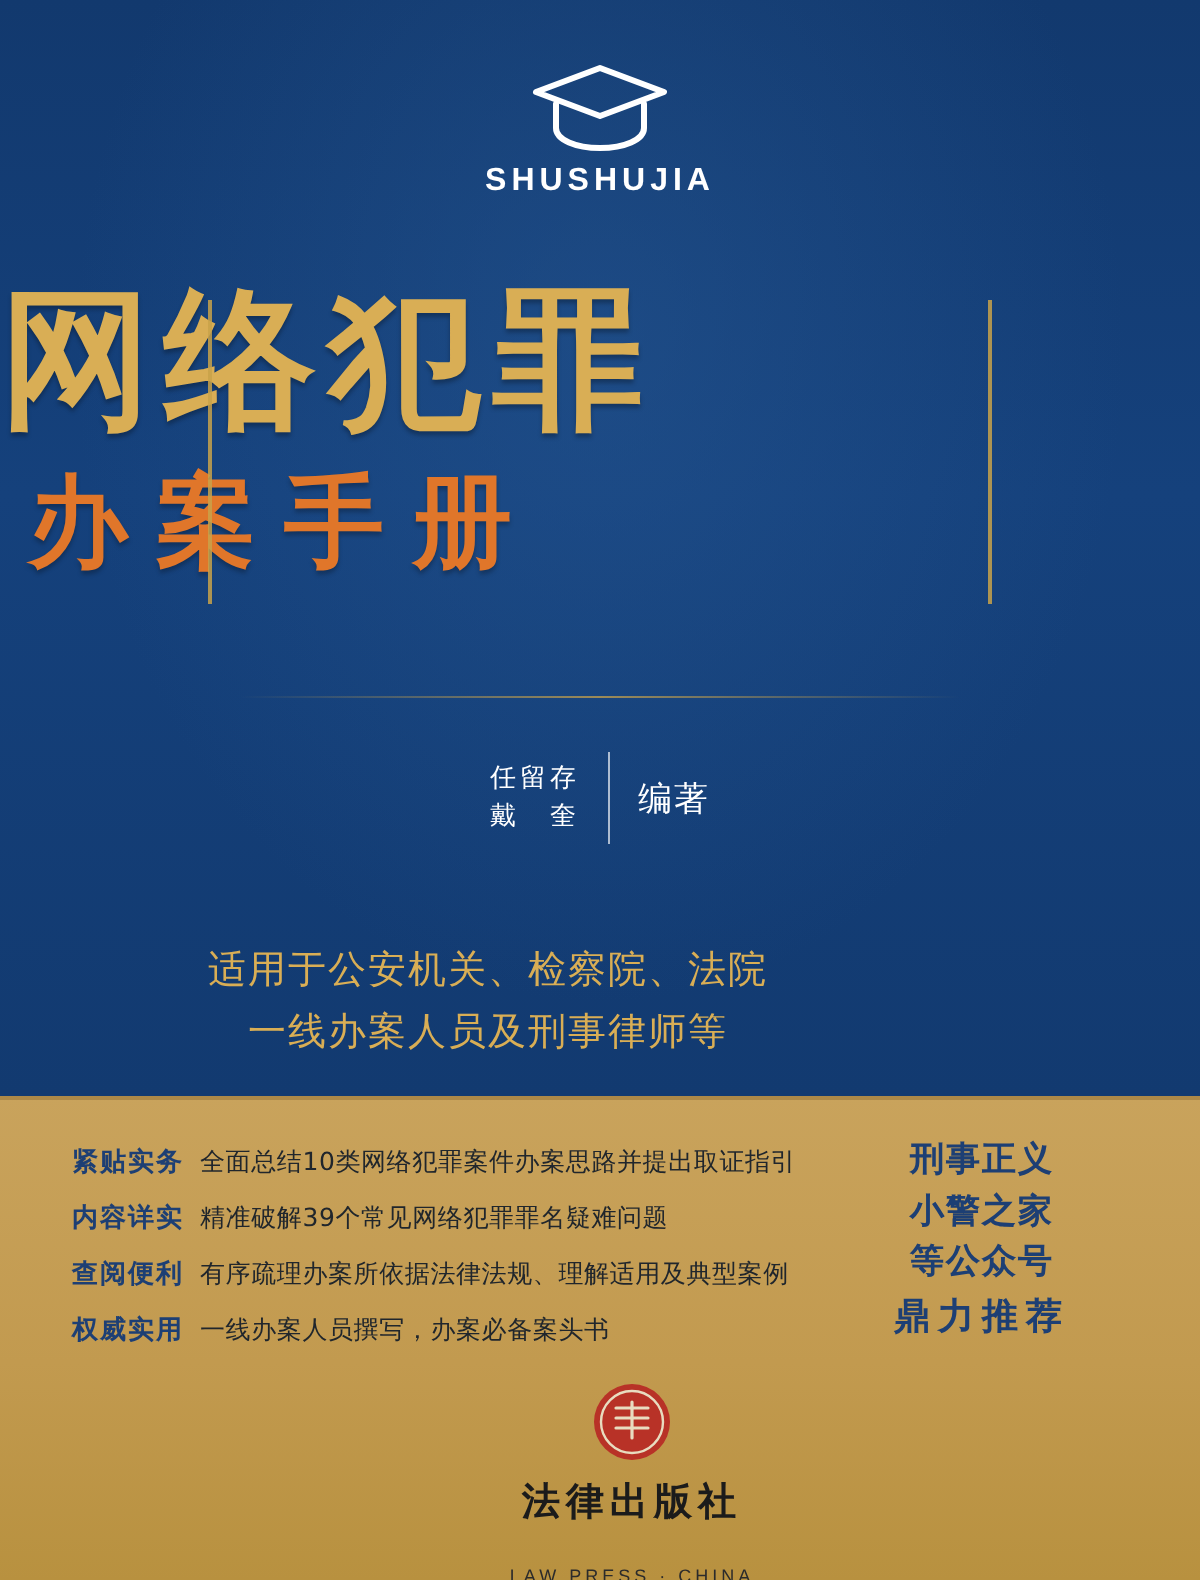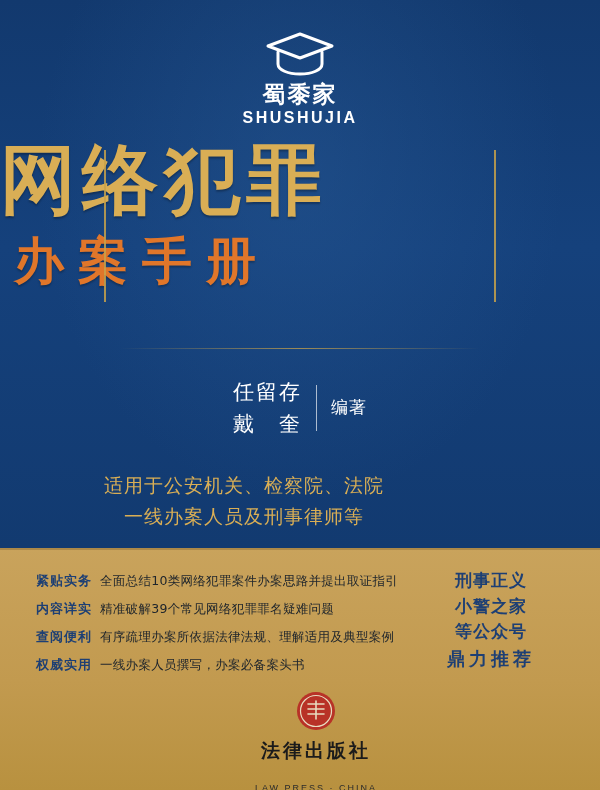--- a/index.html
+++ b/index.html
@@ -116,22 +116,22 @@
     position: absolute;
     top: 376px;
     left: 0;
     width: 600px;
     display: flex;
     justify-content: center;
     align-items: center;
     color: #ffffff;
   }
   .author-names {
-    font-family: Liberation Sans, sans-serif;
-    font-size: 21px;
+    font-family: Liberation Mono, monospace;
+    font-size: 13px;
     line-height: 1.5;
     text-align: center;
     letter-spacing: 2px;
   }
   .author-sep {
     width: 1px;
     height: 46px;
     background: rgba(255,255,255,.65);
     margin: 0 14px;
   }
@@ -250,21 +250,20 @@
 
 <div class="cover">
 
   <div class="blue-area"></div>
 
   <div class="logo-wrap">
     <svg class="logo-cap" viewBox="0 0 72 48">
       <path d="M36 4 L68 16 L36 28 L4 16 Z" fill="none" stroke="#ffffff" stroke-width="3" stroke-linejoin="round"></path>
       <path d="M14 22 L14 34 C14 40 24 44 36 44 C48 44 58 40 58 34 L58 22" fill="none" stroke="#ffffff" stroke-width="3" stroke-linecap="round" stroke-linejoin="round"></path>
     </svg>
-    <div class="logo-cn">蜀黍家</div>
     <div class="logo-en">SHUSHUJIA</div>
   </div>
 
   <div class="title-block">
     <div class="rule-v rule-left"></div>
     <div class="rule-v rule-right"></div>
     <div class="title-main">网络犯罪</div>
     <div class="title-sub">办案手册</div>
   </div>
 

